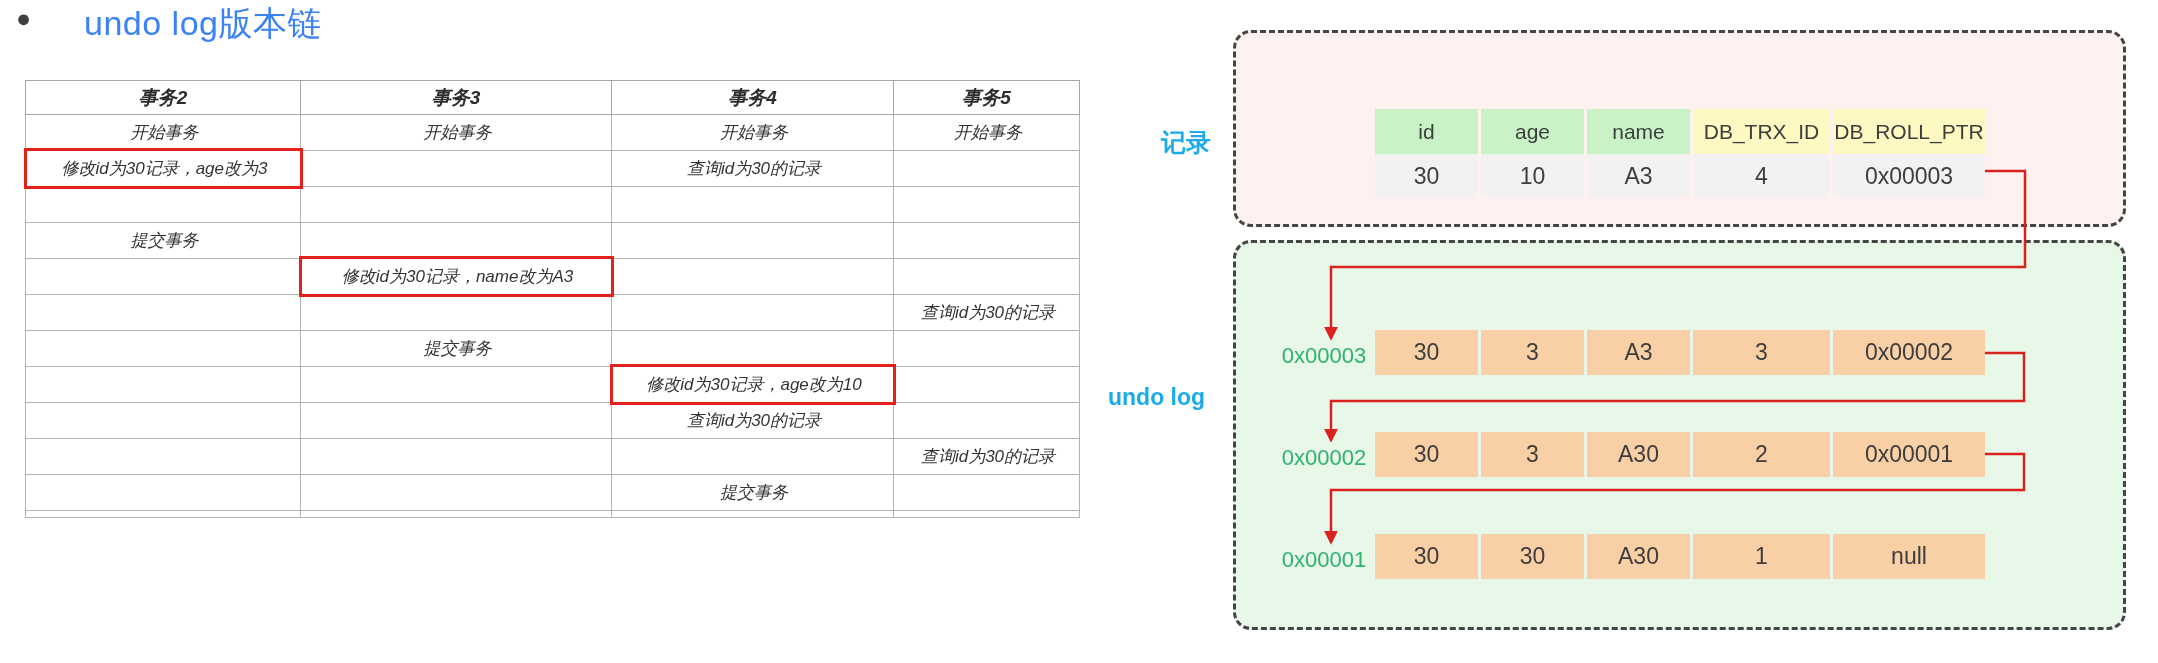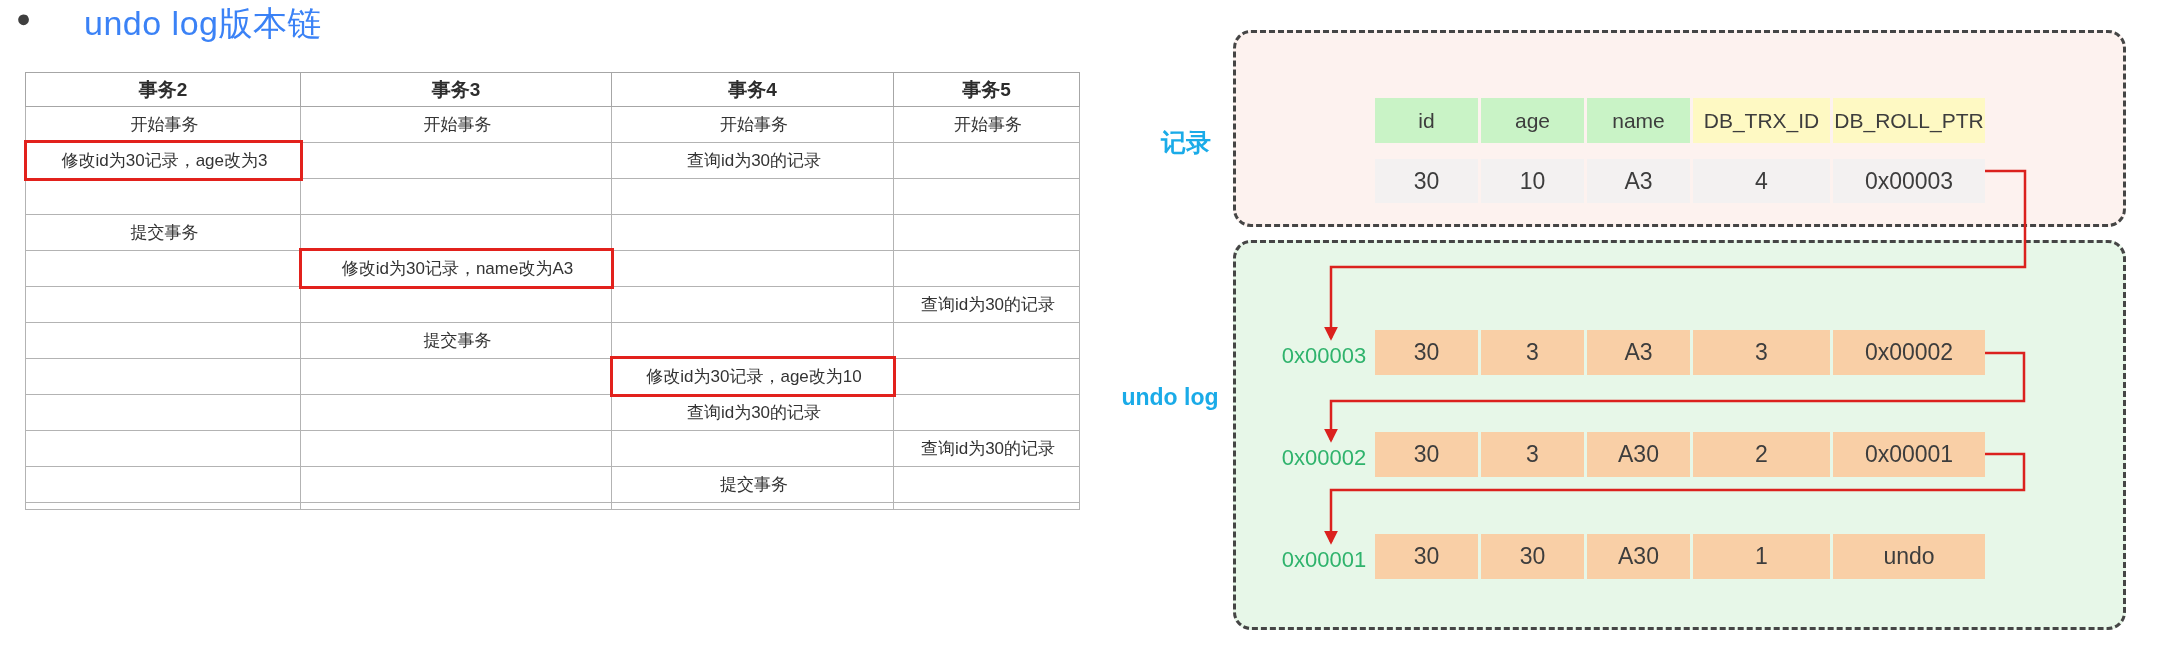--- a/index.html
+++ b/index.html
@@ -4,45 +4,45 @@
 <style>
   html,body{margin:0;padding:0;background:#fff;}
   #stage{position:relative;width:2158px;height:663px;background:#fff;overflow:hidden;
          font-family:"Liberation Sans","DejaVu Sans",sans-serif;}
 
   
   .bullet{position:absolute;left:16px;top:6px;font-size:25px;color:#3f3f3f;line-height:1;}
   .title{position:absolute;left:84px;top:1px;font-size:34px;color:#3b82f6;letter-spacing:.5px;}
 
   
-  #txt{position:absolute;left:25px;top:72px;border-collapse:collapse;table-layout:fixed;width:1054px;}
+  #txt{position:absolute;left:25px;top:80px;border-collapse:collapse;table-layout:fixed;width:1054px;font-style:italic;}
   #txt th{height:33px;font-size:19px;font-weight:bold;text-align:center;
           border:1px solid #a6a6a6;color:#2c2c2c;padding:0;}
   #txt td{height:35px;font-size:17px;text-align:center;vertical-align:middle;
           border:1px solid #b3b3b3;color:#333;padding:0 2px 0 5px;
           white-space:nowrap;overflow:visible;}
   #txt tr.sliver td{height:6px;}
   #txt td.hl{position:relative;}
   #txt td.hl::after{content:"";position:absolute;left:-2px;top:-3px;right:-3px;bottom:-3px;
           border:3px solid #e2211c;pointer-events:none;}
 
   
   .box{position:absolute;left:1233px;width:893px;box-sizing:border-box;
        border:3px dashed #454545;border-radius:18px;}
   .record-box{top:30px;height:197px;background:#fdf2ef;}
   .undo-box{top:240px;height:390px;background:#e7f7e8;}
 
   .lab{position:absolute;font-weight:bold;color:#1aabe8;}
   .lab-record{left:1146px;top:126px;width:80px;text-align:center;font-size:25px;}
-  .lab-undo{left:1108px;top:384px;width:124px;text-align:center;font-size:23px;}
+  .lab-undo{left:1108px;top:384px;width:124px;text-align:left;font-size:23px;}
 
   .cell{display:flex;align-items:center;justify-content:center;color:#3d3d3d;}
-  .rec{position:absolute;left:1375px;top:98px;display:grid;
+  .rec{position:absolute;left:1375px;top:109px;display:grid;
        grid-template-columns:103px 103px 103px 137px 152px;
-       grid-template-rows:45px 44px;gap:16px 3px;}
+       grid-template-rows:45px 44px;gap:0 3px;}
   .hg{background:#c9f3c6;font-size:21px;}
   .hgr{background:#fef9c3;font-size:21px;}
   .rv{background:#f3f1f1;font-size:23px;}
 
   .urow{position:absolute;left:1375px;display:grid;
         grid-template-columns:103px 103px 103px 137px 152px;gap:3px;}
   .urow .cell{height:45px;background:#f9cfa6;font-size:23px;}
   .u0{top:330px}.u1{top:432px}.u2{top:534px}
 
   .ptr{position:absolute;left:1280px;width:88px;text-align:center;
@@ -185,21 +185,21 @@
         <div class="cell">A30</div>
         <div class="cell">2</div>
         <div class="cell">0x00001</div>
       </div>
       <div class="ptr p2">0x00001</div>
       <div class="urow u2">
         <div class="cell">30</div>
         <div class="cell">30</div>
         <div class="cell">A30</div>
         <div class="cell">1</div>
-        <div class="cell">undo</div>
+        <div class="cell">null</div>
       </div>
     </div>
 
   <svg id="chain" width="2158" height="663" viewBox="0 0 2158 663">
     <defs>
       <marker id="arr" viewBox="0 0 10 10" refX="8" refY="5" markerWidth="5.5" markerHeight="5.5" orient="auto-start-reverse">
         <path d="M0,0 L10,5 L0,10 Z" fill="#db211e"></path>
       </marker>
     </defs>
     <path d="M1985,171 L2025,171 L2025,267 L1331,267 L1331,338" fill="none" stroke="#db211e" stroke-width="2.5" marker-end="url(#arr)"></path>

